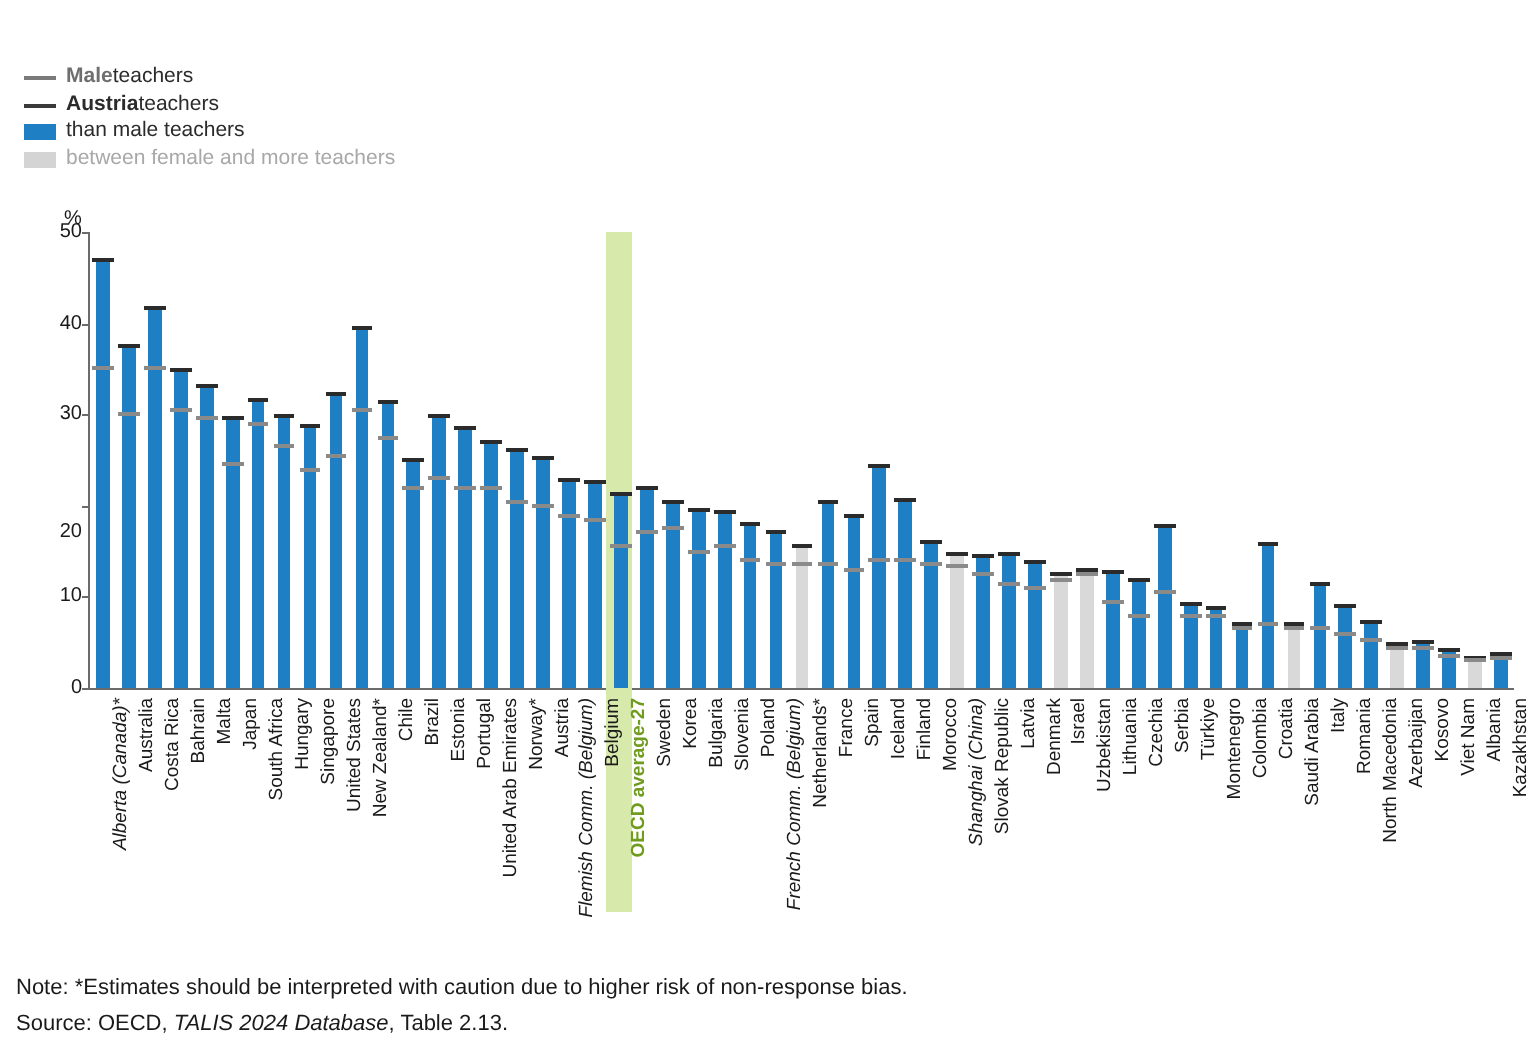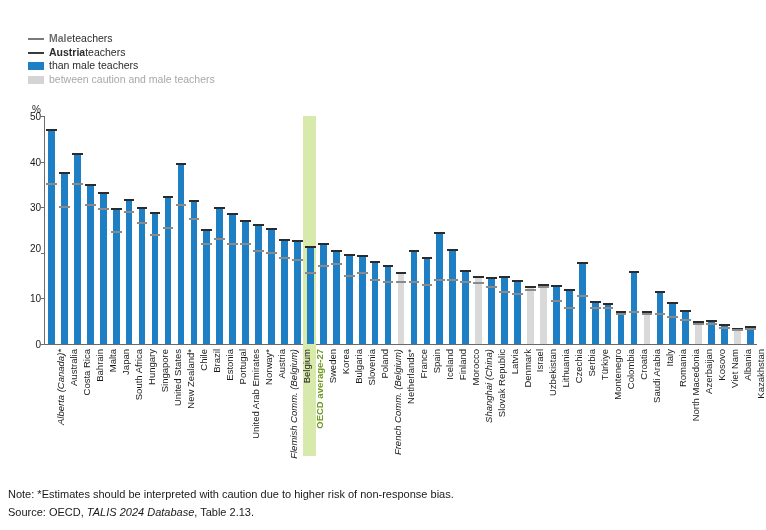--- a/index.html
+++ b/index.html
@@ -22,21 +22,21 @@
   #title {
     position: absolute;
     left: 8px;
     top: 6px;
     font-size: 13.5px;
     color: #1a1a1a;
     white-space: nowrap;
   }
   #legend {
     position: absolute;
-    left: 28px;
+    left: 12px;
     top: 32px;
     font-size: 10.5px;
     line-height: 13.5px;
   }
   .legend-row {
     display: flex;
     align-items: center;
     height: 13.5px;
     white-space: nowrap;
   }
@@ -211,33 +211,33 @@
       <span class="legend-key key-dash-dark"></span>
       <span class="legend-strong lt-female">Austria</span>
       <span class="lt-plain"> teachers</span>
     </div>
     <div class="legend-row">
       <span class="legend-key key-blue"></span>
       <span class="lt-plain"> than male teachers</span>
     </div>
     <div class="legend-row">
       <span class="legend-key key-grey"></span>
-      <span class="lt-grey"> between caution and male teachers</span>
+      <span class="lt-grey"> between female and more teachers</span>
     </div>
   </div>
 
   <div id="plot-wrap">
     <div id="yunit">%</div>
     <div id="plot">
       <div id="highlight-band" style="left: 257.909px; width: 12.9455px; height: 340px;"></div>
     <div class="ytick-label" style="top: 228px;">0</div>
         <div class="ytick-mark" style="top: 228px;"></div>
         <div class="ytick-label" style="top: 182.4px;">10</div>
         <div class="ytick-mark" style="top: 182.4px;"></div>
-        <div class="ytick-label" style="top: 132px;">20</div>
+        <div class="ytick-label" style="top: 150px;">20</div>
         <div class="ytick-mark" style="top: 136.8px;"></div>
         <div class="ytick-label" style="top: 91.2px;">30</div>
         <div class="ytick-mark" style="top: 91.2px;"></div>
         <div class="ytick-label" style="top: 45.6px;">40</div>
         <div class="ytick-mark" style="top: 45.6px;"></div>
         <div class="ytick-label" style="top: 0px;">50</div>
         <div class="ytick-mark" style="top: 0px;"></div>
         <div class="bar-slot" style="left: 3.10691px; width: 6.73164px;">
           <div class="bar sig" style="height: 214.32px;"></div>
           <div class="tick-female" style="top: 12.68px;"></div>

